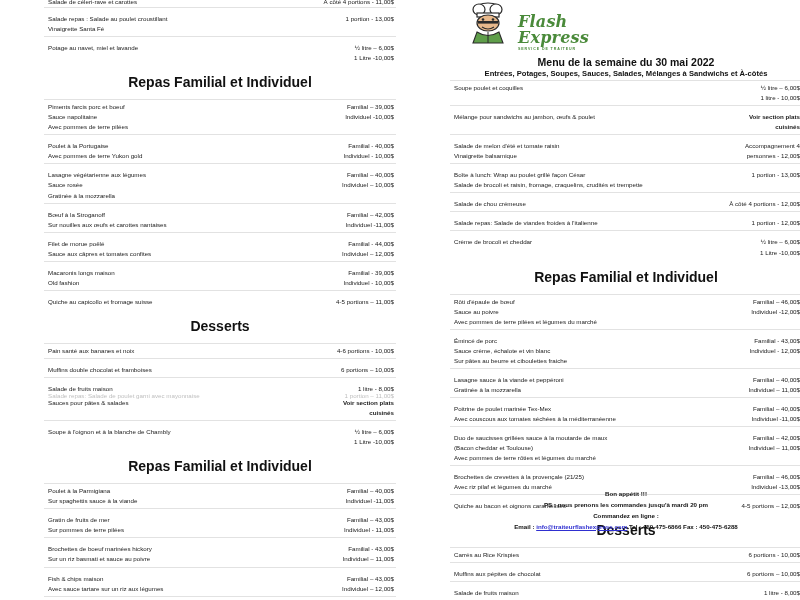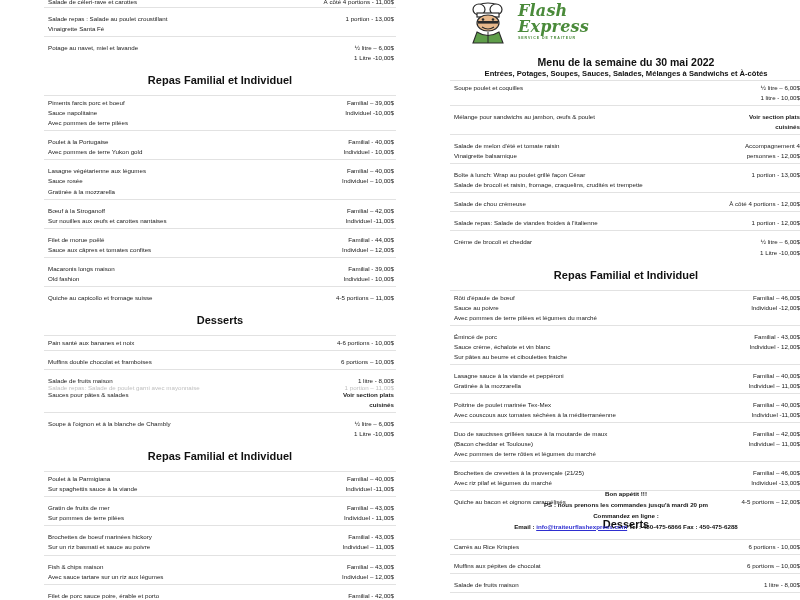--- a/index.html
+++ b/index.html
@@ -7,33 +7,33 @@
     width:800px;height:600px;overflow:hidden;background:#ffffff;
     font-family:"Liberation Sans", sans-serif;color:#1a1a1a;
   }
   .page{position:relative;width:800px;height:600px;box-sizing:border-box;}
   .col{position:absolute;top:0;width:352px;}
   .col-left{left:44px;}
   .col-right{left:450px;}
 
   
   .logo-wrap{position:absolute;left:466px;top:2px;width:140px;height:42px;}
-  .logo-text{position:absolute;left:52px;top:1px;line-height:1;}
+  .logo-text{position:absolute;left:52px;top:12px;line-height:1;}
   .logo-name{font-family:"DejaVu Serif", serif;font-style:italic;font-weight:bold;
     font-size:16px;color:#4a8a3a;letter-spacing:.2px;}
   .logo-tag{font-size:3.6px;letter-spacing:.9px;color:#4a8a3a;font-weight:bold;margin-top:2px;}
 
   
   .menu-title{position:absolute;left:450px;top:56px;width:352px;text-align:center;
     font-size:10.5px;font-weight:bold;color:#111;}
   .menu-sub{position:absolute;left:442px;top:69px;width:368px;text-align:center;
     font-size:7.6px;font-weight:bold;color:#111;}
 
   .section-head{
-    text-align:center;font-size:11px;font-weight:bold;color:#111;
+    text-align:center;font-size:14px;font-weight:bold;color:#111;
     padding:9px 0 9px 0;
   }
 
   
   .rows{border-top:1px solid #e2e2e2;}
   .row{
     display:flex;justify-content:space-between;align-items:flex-start;
     border-bottom:1px solid #e2e2e2;
     padding:2px 2px 2px 4px;gap:8px;
   }

